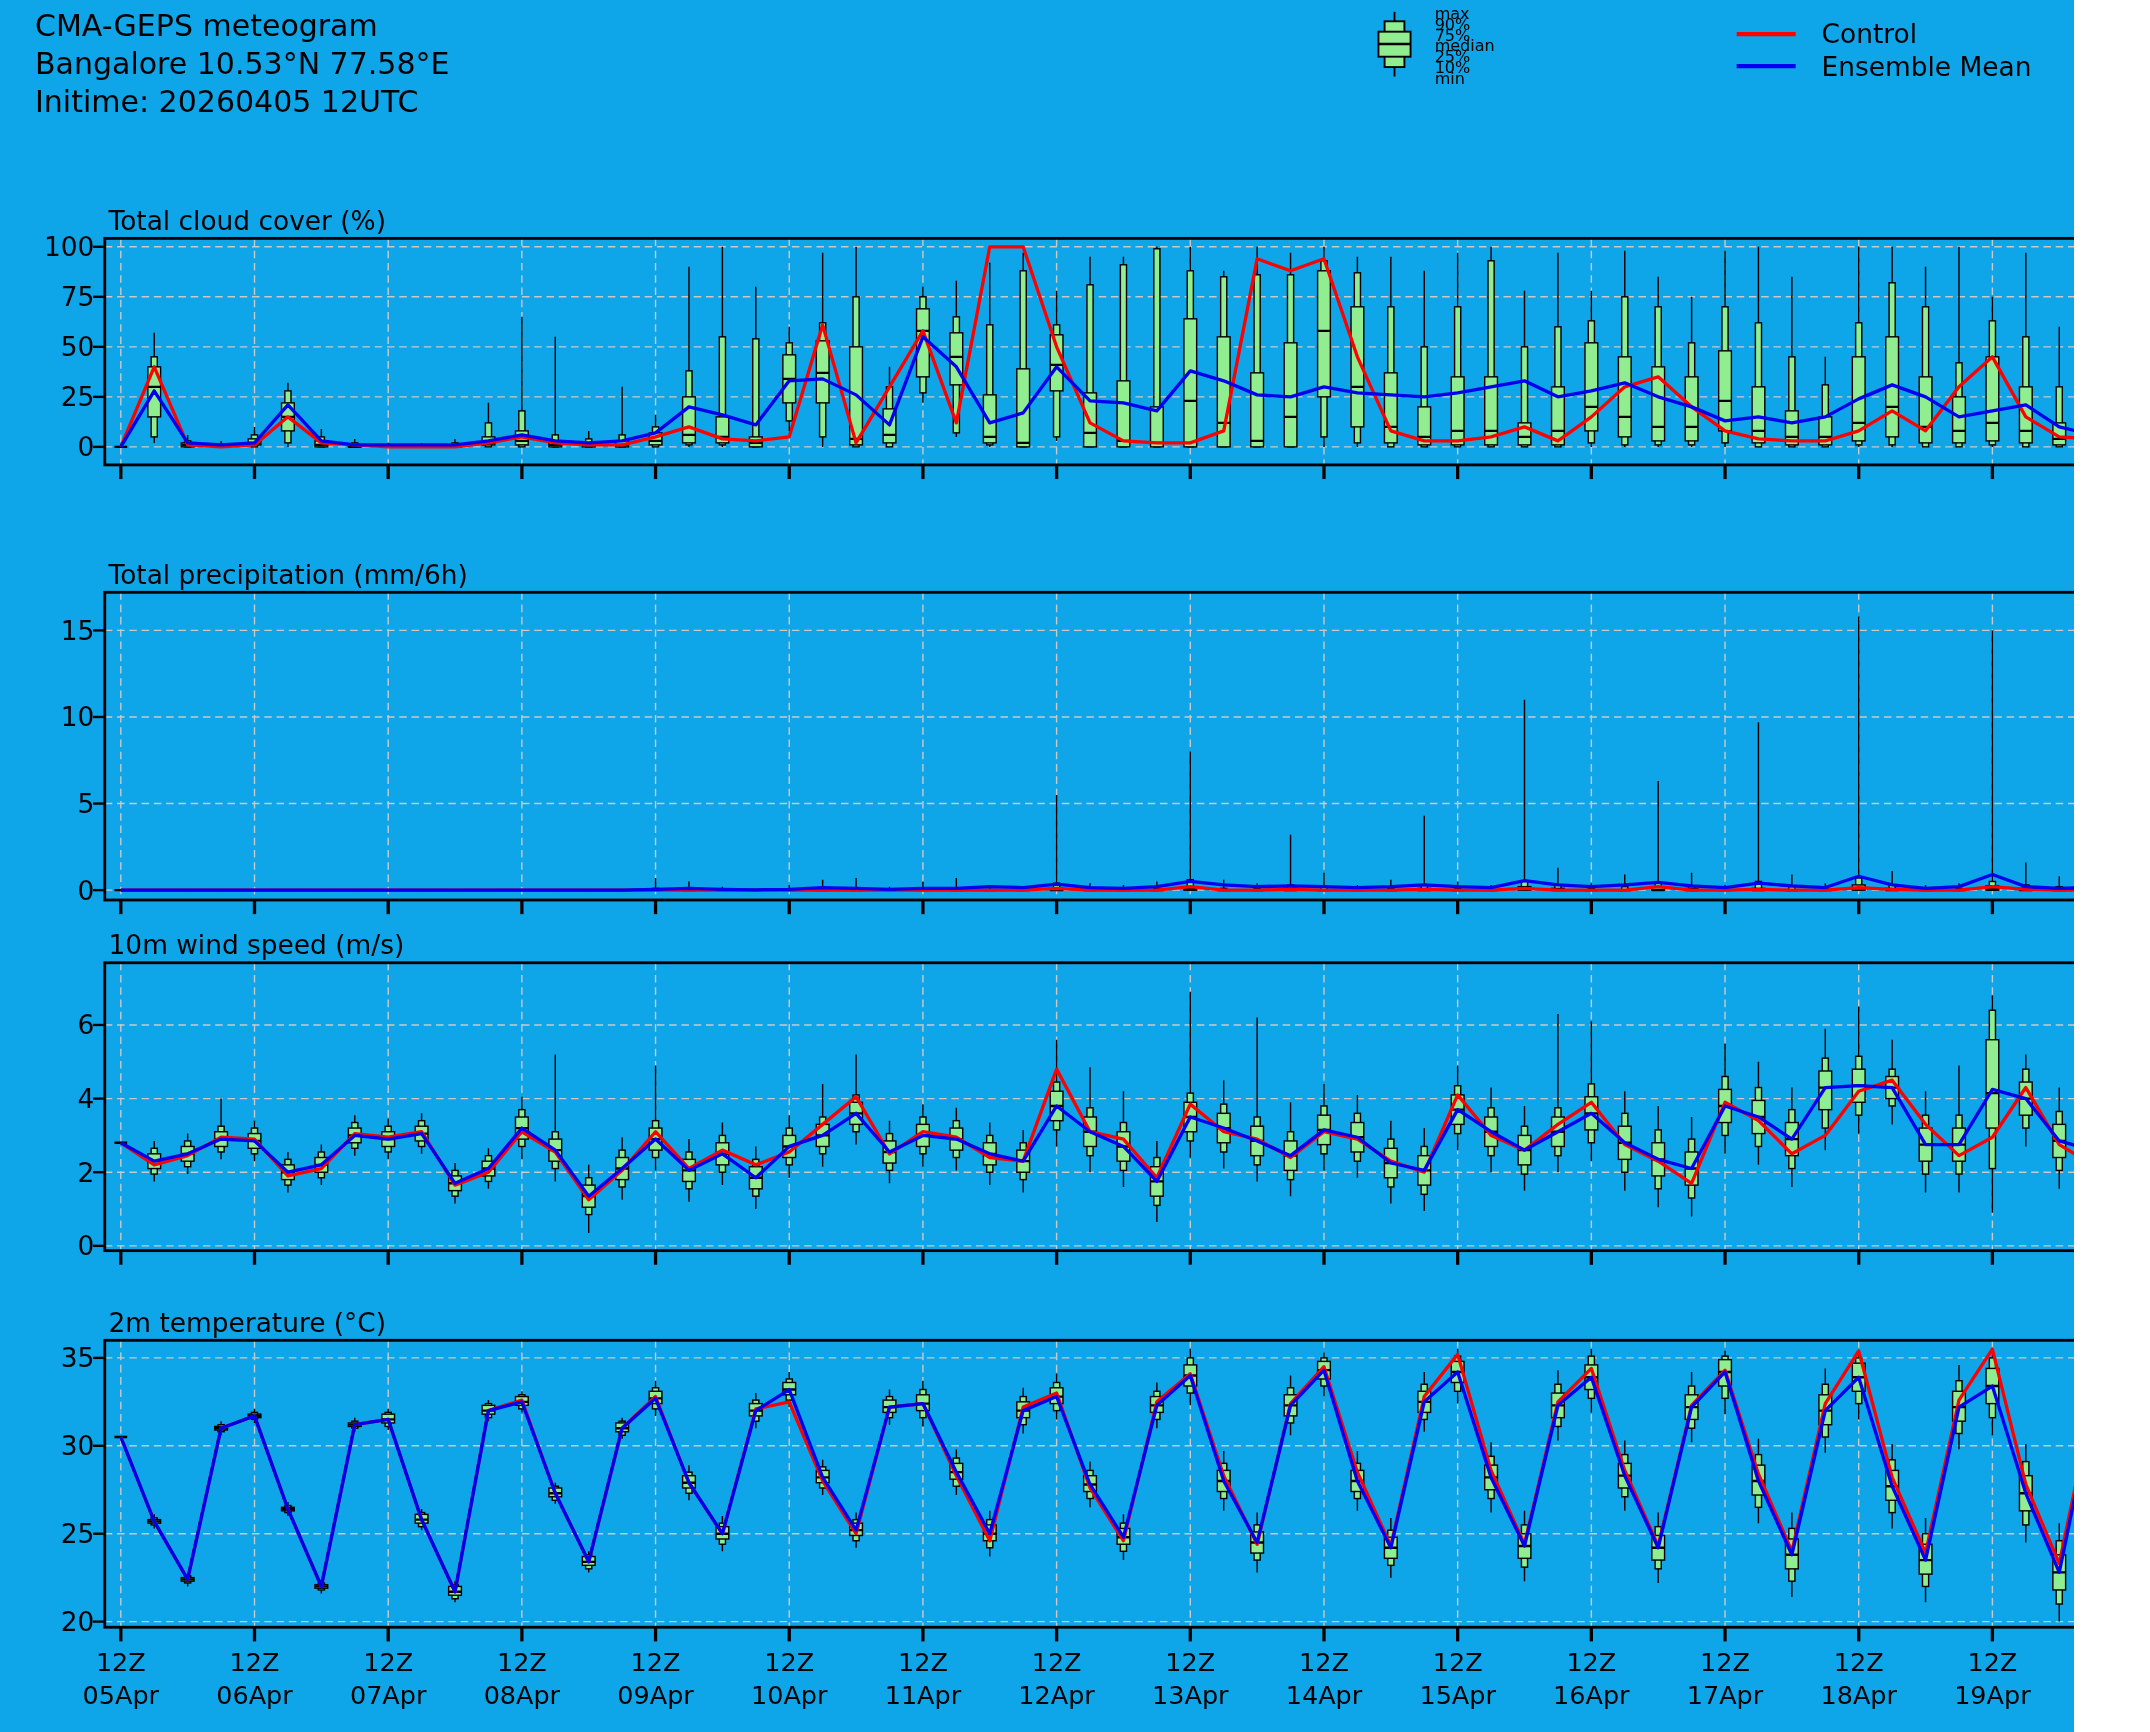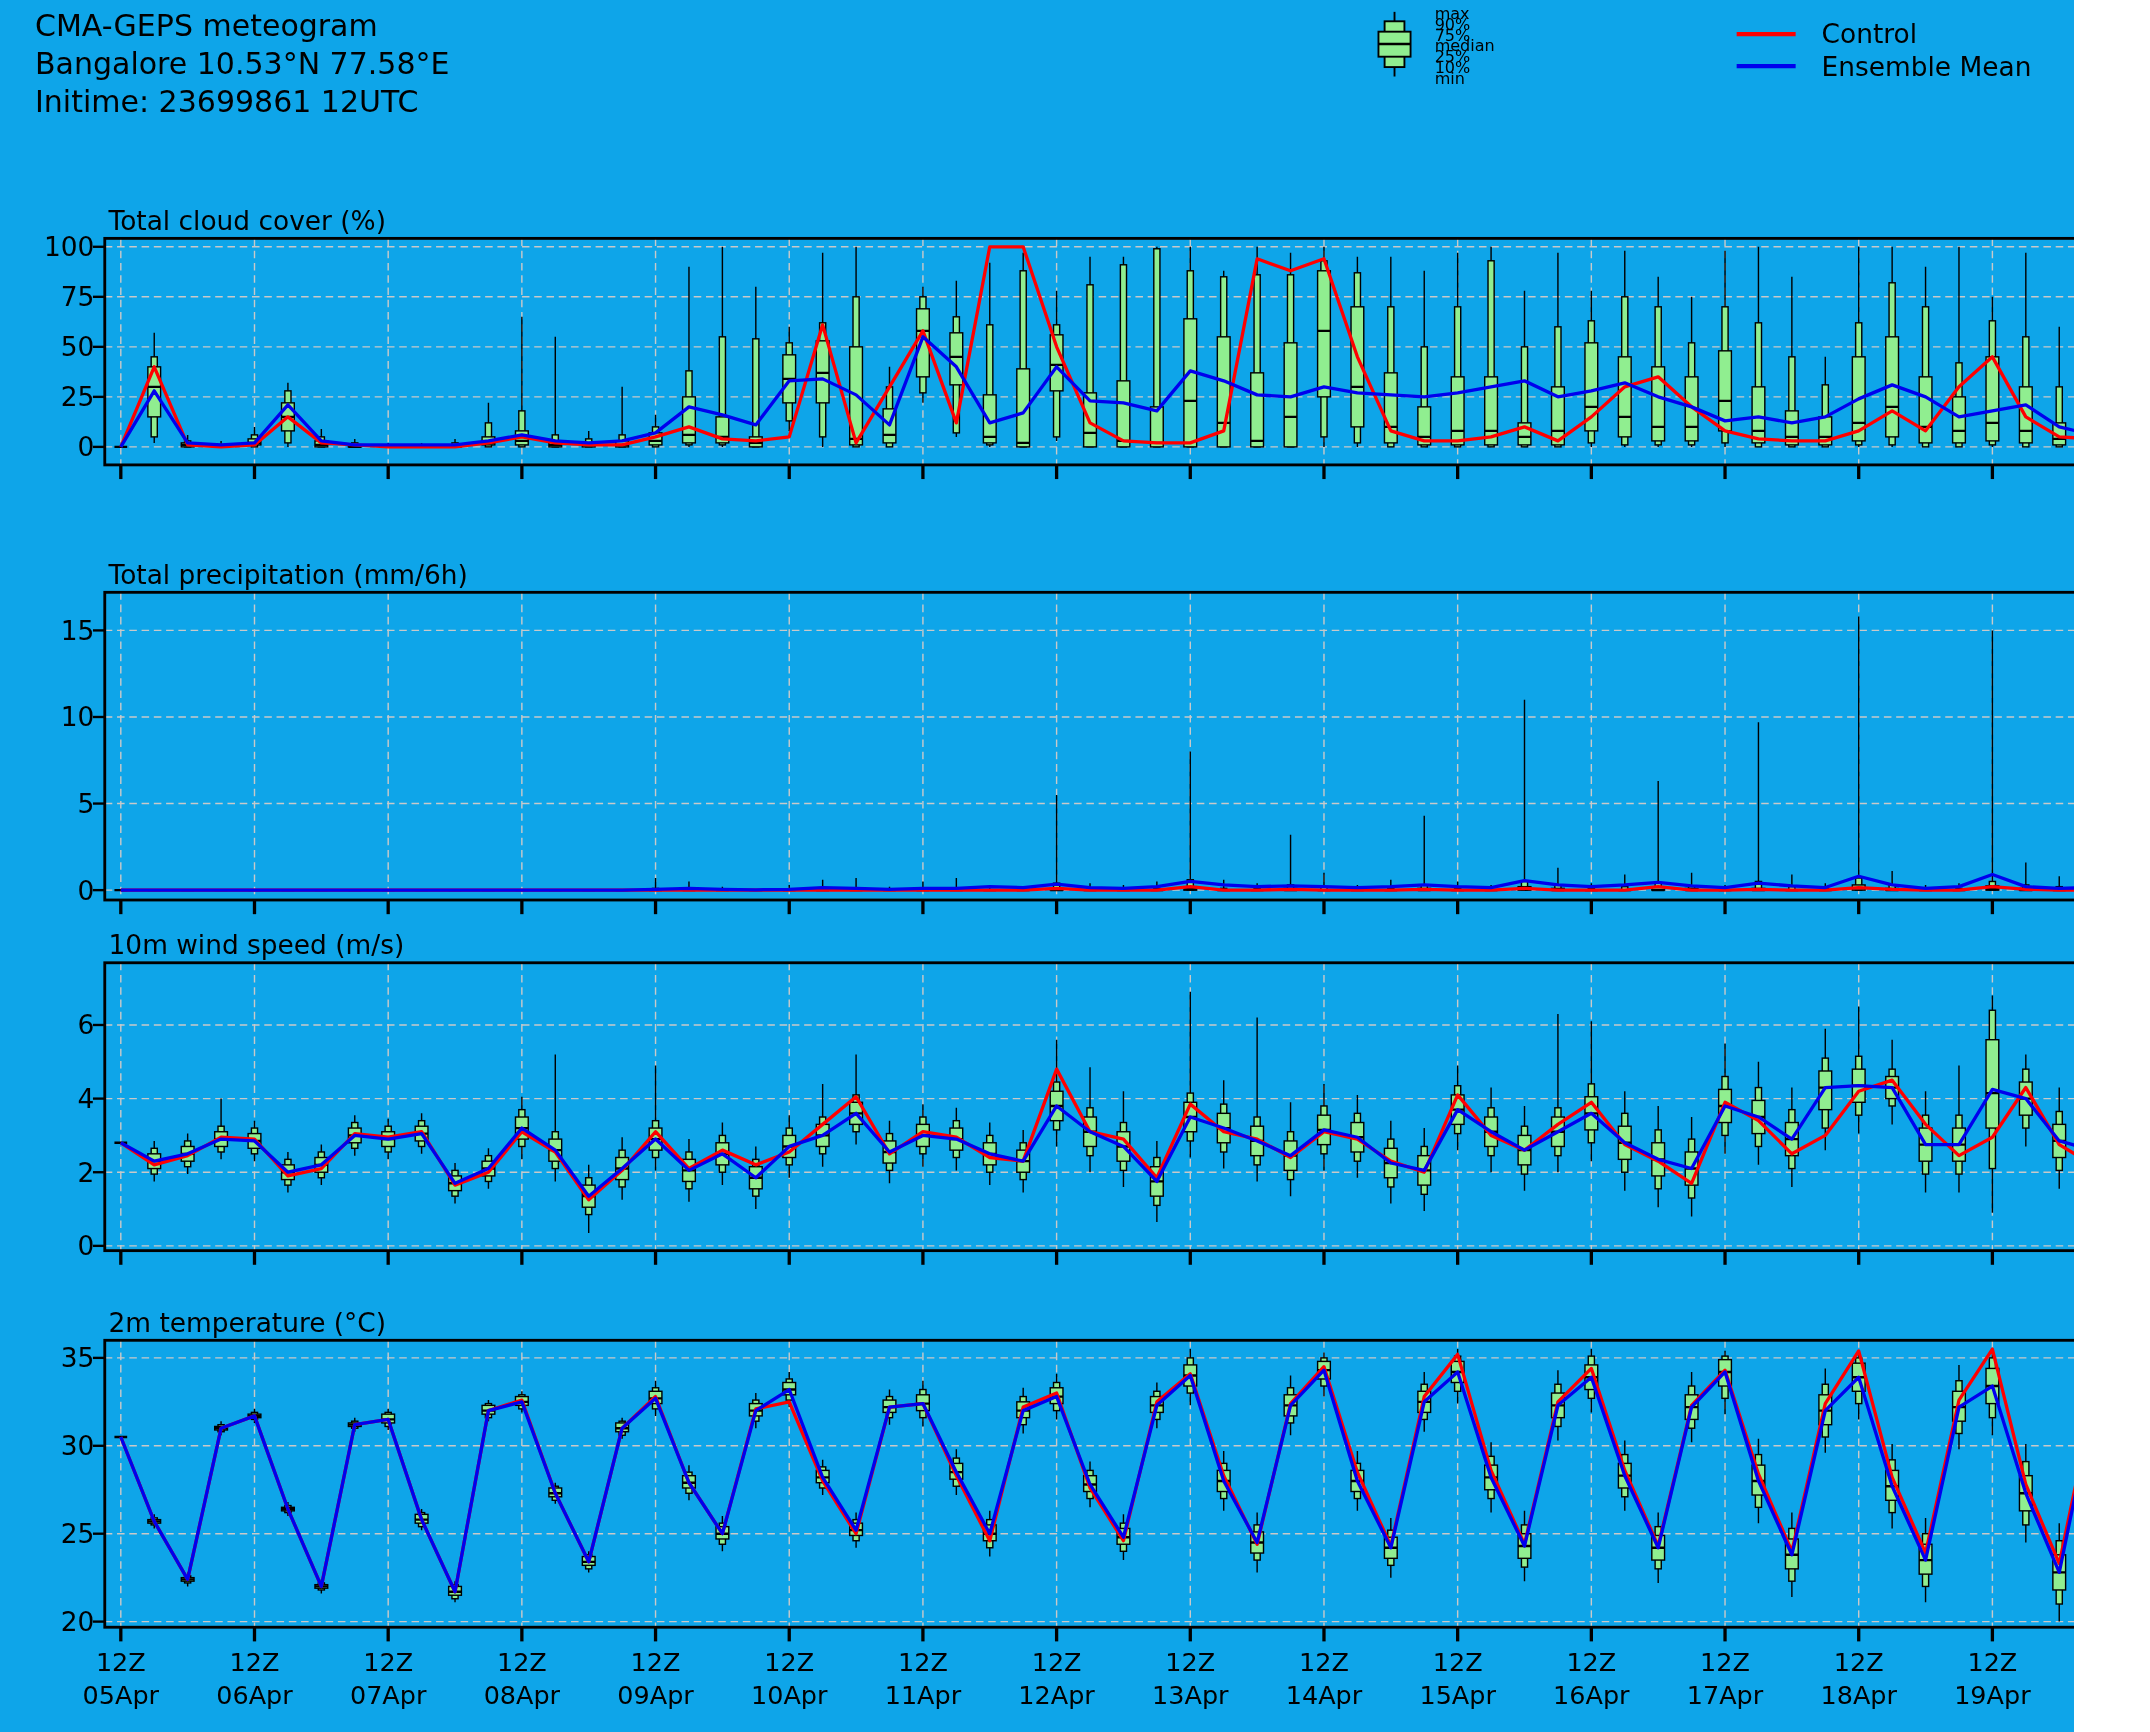--- a/index.html
+++ b/index.html
@@ -10,21 +10,21 @@
   svg{position:absolute;left:0;top:0;}
   text{font-family:"DejaVu Sans","Liberation Sans",sans-serif;fill:#000;}
 </style>
 </head>
 <body>
 
 <div id="figure">
   <div id="header">
     <div>CMA-GEPS meteogram</div>
     <div>Bangalore 10.53°N 77.58°E</div>
-    <div>Initime: 23699861 12UTC</div>
+    <div>Initime: 20260405 12UTC</div>
   </div>
 
   <svg id="chart-svg" width="2151" height="1733" viewBox="0 0 4558 3672">
 
     <g>
       <line x1="2955" y1="25" x2="2955" y2="162" stroke="#000" stroke-width="4"></line>
       <rect x="2934" y="45" width="42" height="97" fill="#90ee90" stroke="#000" stroke-width="4"></rect>
       <rect x="2921" y="67" width="68" height="53" fill="#90ee90" stroke="#000" stroke-width="4"></rect>
       <line x1="2921" y1="93" x2="2989" y2="93" stroke="#000" stroke-width="5"></line>
       <text x="3040" y="40" font-size="34">max</text>

